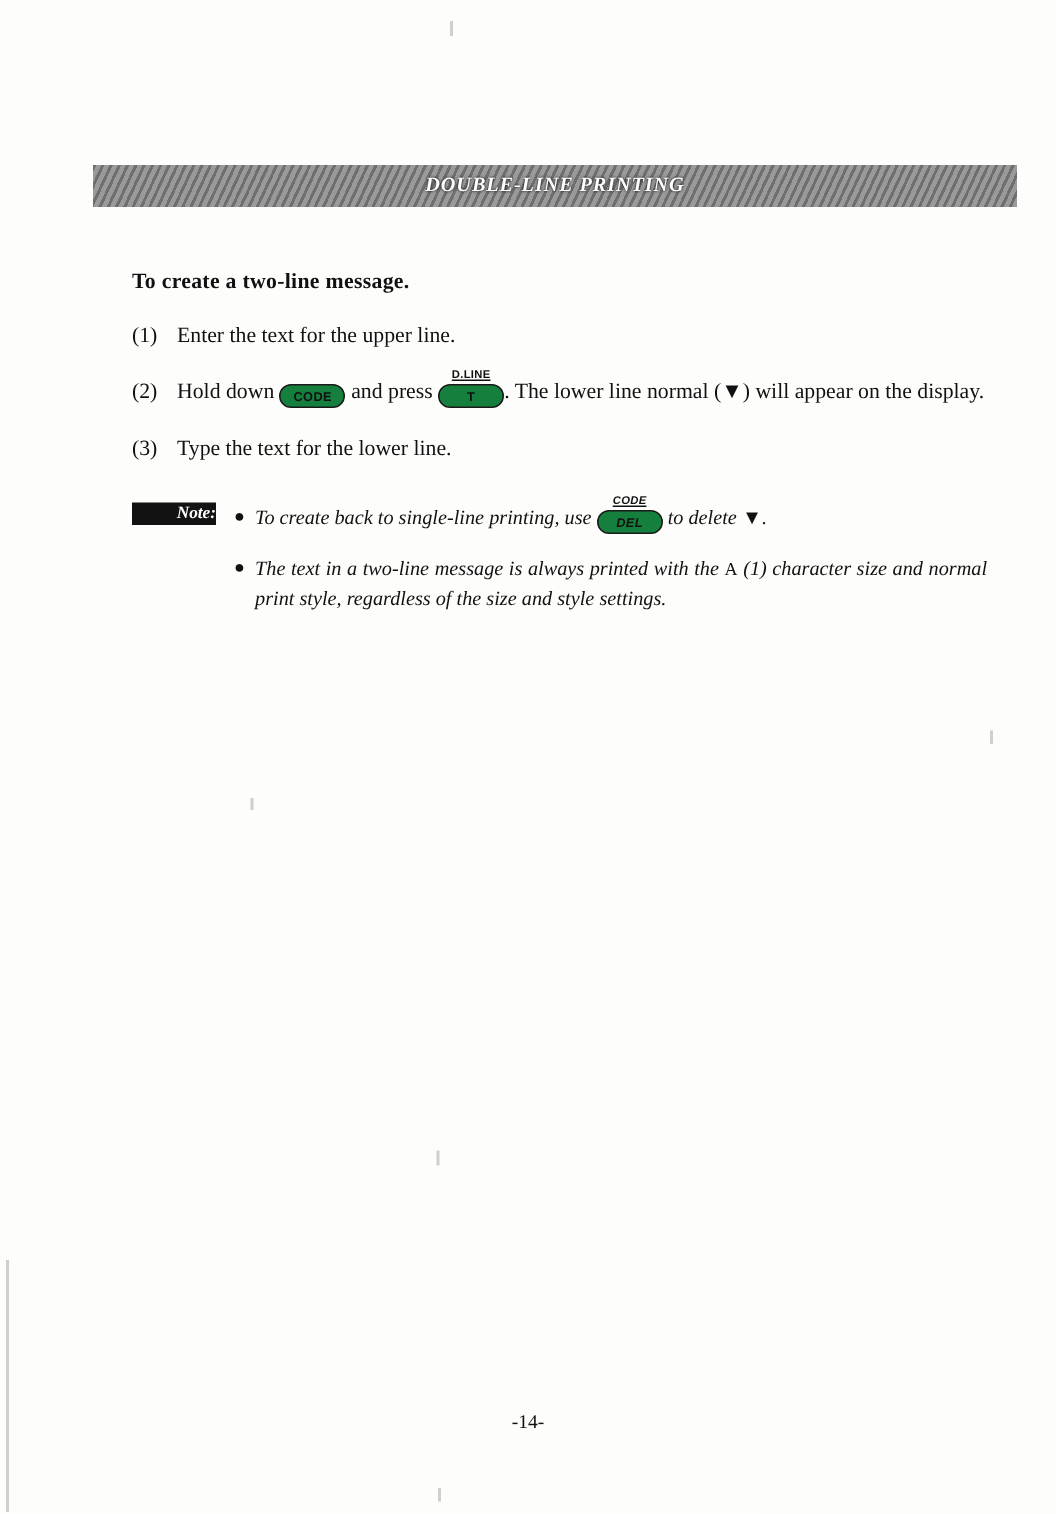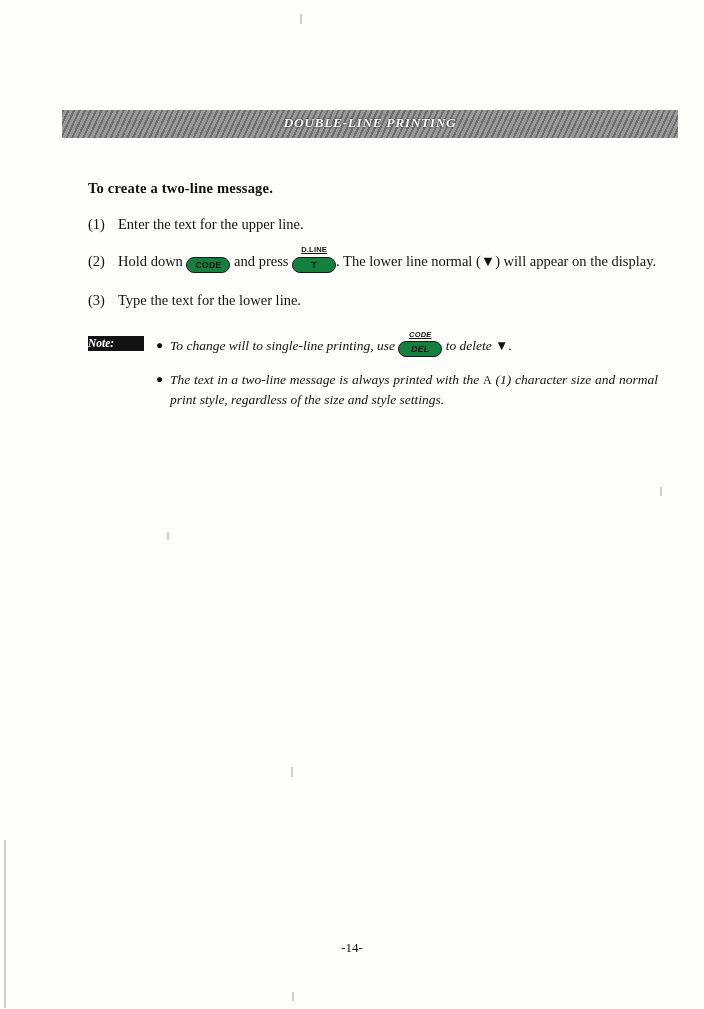--- a/index.html
+++ b/index.html
@@ -140,21 +140,21 @@
     left: 0;
     top: 0px;
     width: 56px;
     height: 15px;
     background: #121212;
     color: #ffffff;
     font-family: "Liberation Serif", serif;
     font-style: italic;
     font-weight: bold;
     font-size: 11.5px;
-    text-align: left;
+    text-align: right;
     line-height: 15px;
   }
   .note-items {
     margin-left: 68px;
   }
   .note-item {
     display: flex;
     align-items: flex-start;
     font-size: 13.5px;
     font-style: italic;
@@ -232,21 +232,21 @@
       <span class="txt">Type the text for the lower line.</span>
     </div>
 
     <div class="note-block">
       <div class="note-tag">Note:</div>
       <div class="note-items">
 
         <div class="note-item">
           <span class="bullet">●</span>
           <span class="body">
-            <span>To change will to single-line printing, use</span>
+            <span>To create back to single-line printing, use</span>
             <span class="keycap-wrap"><span class="keycap-top">CODE</span><span class="keycap wide-round">DEL</span></span>
             <span>to delete ▼.</span>
           </span>
         </div>
 
         <div class="note-item">
           <span class="bullet">●</span>
           <span class="body">
             <span>The text in a two-line message is always printed with the</span>
             <span class="smallcaps-a">A</span>

